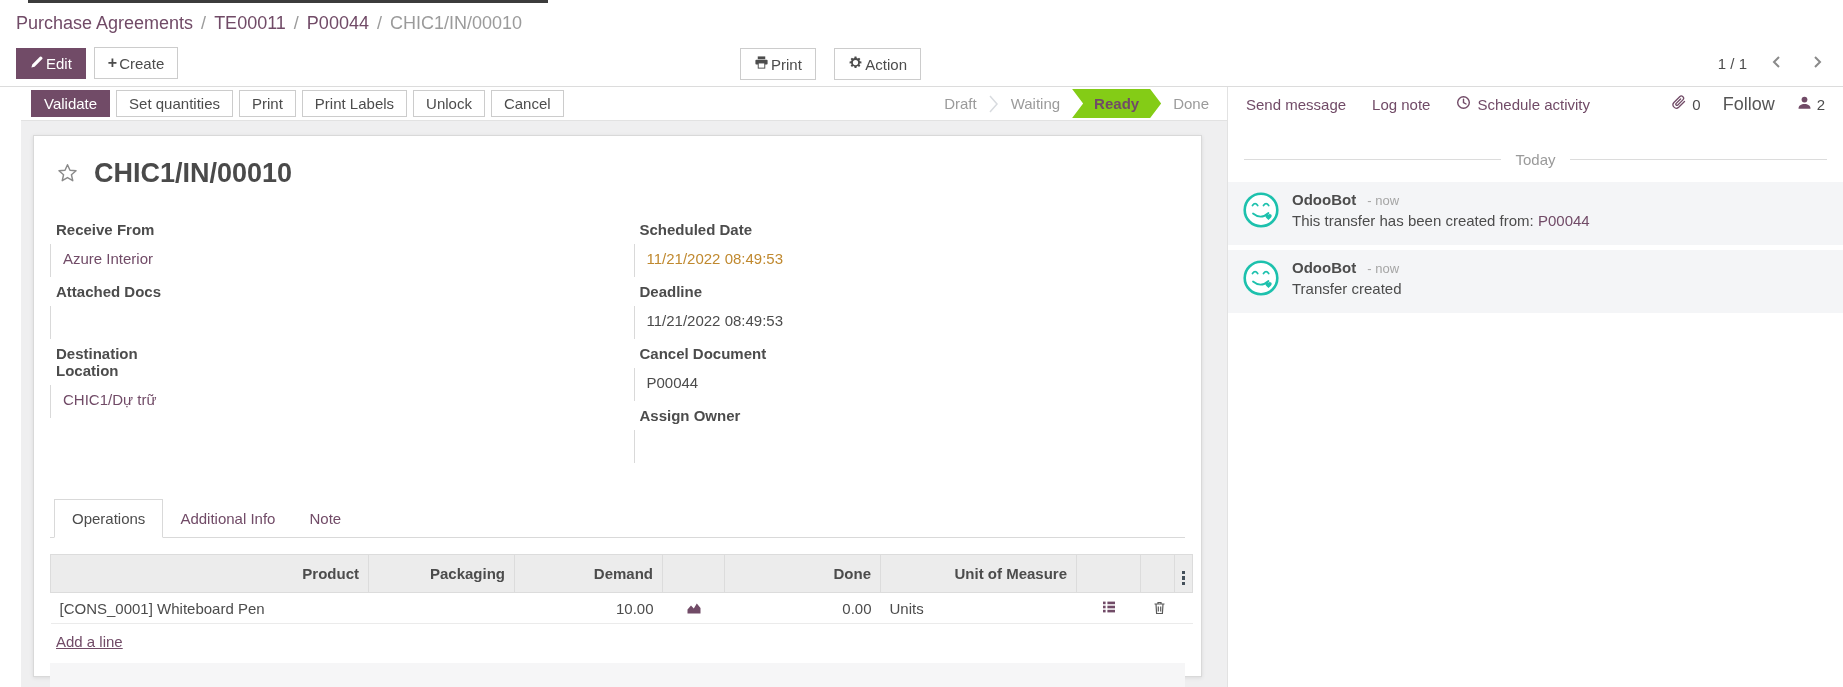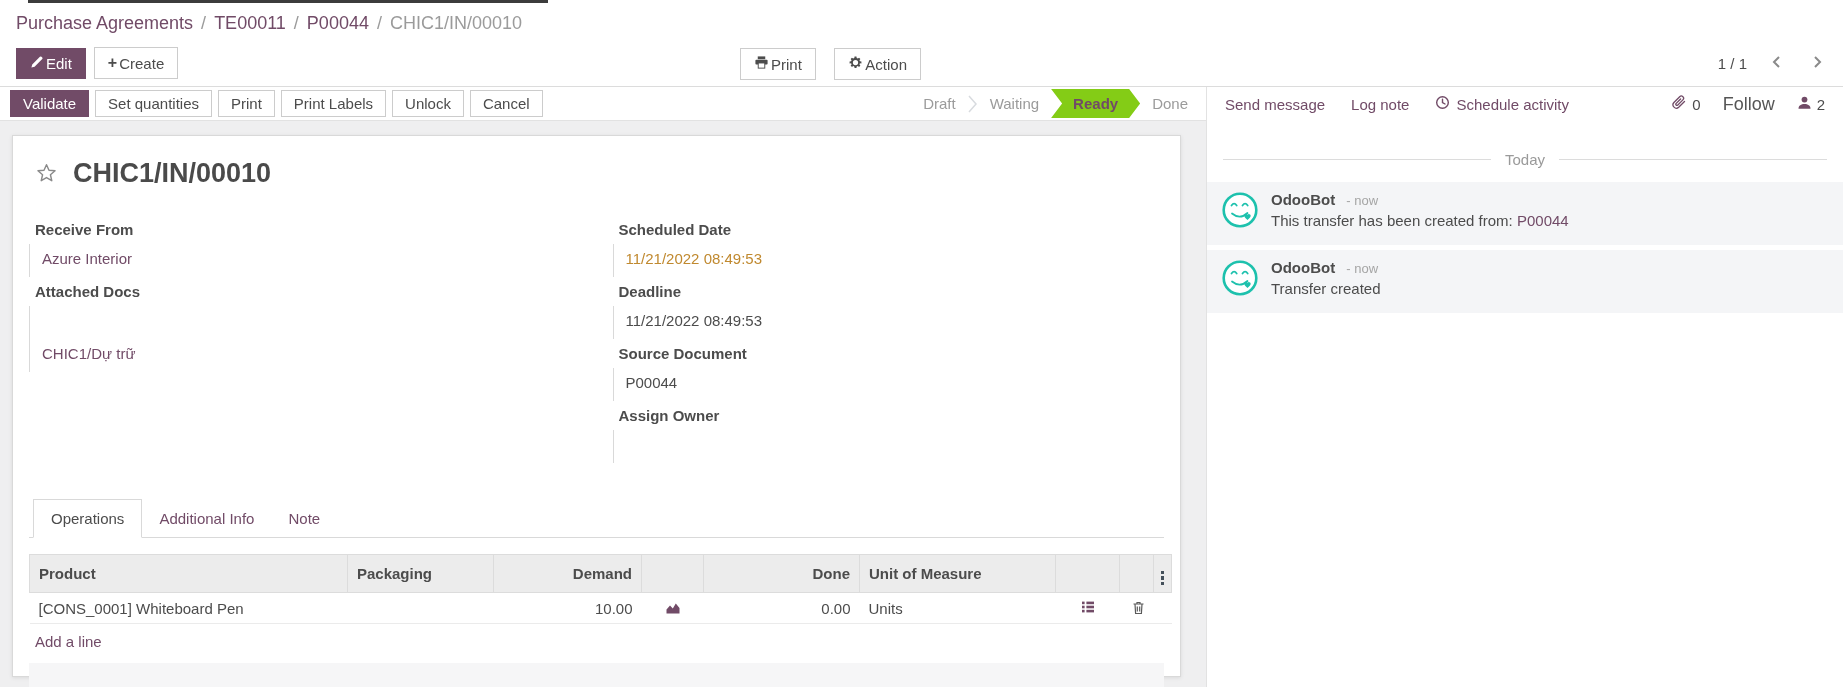--- a/index.html
+++ b/index.html
@@ -19,21 +19,21 @@
   .btn { font-size:15px; padding:6px 13px; border:1px solid #ccc; background:#fff; color:#4c4c4c;
          cursor:pointer; display:inline-flex; align-items:center; gap:2px; font-family:inherit; }
   .btn.primary { background:#714B67; border-color:#714B67; color:#fff; }
   .btn + .btn { margin-left:8px; }
   .center-actions { position:absolute; left:740px; top:8px; }
   .pager { position:absolute; right:16px; top:0; height:46px; display:flex; align-items:center; gap:20px; font-size:15px; }
   .pager-btn { background:none; border:none; cursor:pointer; padding:2px; }
 
   
   .main { display:flex; height:601px; border-top:1px solid #dcdcdc; }
-  .left-col { width:1206px; display:flex; flex-direction:column; }
+  .left-col { width:1206px; display:flex; flex-direction:column;margin-left:21px; }
 
   .statusbar { height:34px; background:#fff; border-bottom:1px solid #e2e2e2;
                display:flex; align-items:center; justify-content:space-between; padding:0 6px 0 10px; }
   .sb-buttons { display:flex; gap:6px; }
   .sb-btn { font-size:15px; padding:4px 12px; border:1px solid #ccc; background:#fff; color:#4c4c4c; cursor:pointer; font-family:inherit; }
   .sb-btn.primary { background:#714B67; border-color:#714B67; color:#fff; }
   .sb-states { display:flex; align-items:center; }
   .state { font-size:15px; color:#9b9b9b; padding:6px 12px; cursor:pointer; }
   .state.active { background:#84cc16; color:#714B67; font-weight:bold; padding:6px 22px;
     clip-path:polygon(0 0, calc(100% - 11px) 0, 100% 50%, calc(100% - 11px) 100%, 0 100%, 11px 50%); }
@@ -55,30 +55,30 @@
   .fgroup.right .flabel { width:162px; }
   .fvalue { flex:1; border-left:1px solid #d9d9d9; padding:6px 0 6px 12px; font-size:15px; min-height:33px; }
   .fvalue.link { color:#714B67; cursor:pointer; }
   .fvalue.warn { color:#c0892f; }
 
   .tabs { margin:36px 0 0 0; border-bottom:1px solid #d9d9d9; display:flex; padding-left:4px; font-size:15px; }
   .tab { padding:10px 17px; color:#714B67; cursor:pointer; background:none; border:none; font-size:15px; font-family:inherit; }
   .tab.active { color:#4c4c4c; border:1px solid #d9d9d9; border-bottom:1px solid #fff; margin-bottom:-1px; background:#fff; }
 
   table.oplist { width:100%; margin-top:16px; border-collapse:collapse; table-layout:fixed; font-size:15px; }
-  .oplist th { background:#ececec; border:1px solid #dcdcdc; padding:5px 9px; text-align:left; font-weight:bold; color:#4c4c4c; height:30px; cursor:pointer; }
+  .oplist th { background:#ececec; border:1px solid #dcdcdc; padding:5px 9px; text-align:right; font-weight:bold; color:#4c4c4c; height:30px; cursor:pointer; }
   .oplist th.num, .oplist td.num { text-align:right; }
   .oplist th.icon-col, .oplist td.icon-col { text-align:center; cursor:default; }
   .oplist td { padding:5px 9px; border-bottom:1px solid #ebebeb; height:31px; }
   .oplist tbody tr { cursor:pointer; }
   .icon-btn { background:none; border:none; cursor:pointer; padding:0 2px; vertical-align:middle; }
   .dots { display:inline-flex; flex-direction:column; gap:2px; cursor:pointer; padding:2px 4px; }
   .dots i { width:3.5px; height:3.5px; background:#44505a; display:block; }
 
-  .add-line { color:#714B67; font-size:15px; padding:9px 6px; cursor:pointer; display:inline-block; }
+  .add-line { color:#714B67; font-size:15px; padding:9px 6px; cursor:pointer; display:inline-block;text-decoration:underline; }
   .stripe-row { height:27px; background:#f6f6f7; margin-top:4px; }
   .hscroll { height:10px; background:#e3e3e4; margin-top:30px; cursor:pointer; }
   .put-in-pack { margin-top:17px; background:#714B67; color:#fff; border:1px solid #714B67;
                  font-size:15px; padding:8px 15px; cursor:pointer; font-family:inherit; }
 
   
   .chatter { flex:1; background:#fff; border-left:1px solid #e2e2e2; display:flex; flex-direction:column; }
   .chatter-top { height:34px; display:flex; align-items:center; justify-content:space-between; padding:0 18px; }
   .ct-left { display:flex; gap:26px; }
   .ct-link { color:#714B67; font-size:15px; background:none; border:none; cursor:pointer;
@@ -201,34 +201,35 @@
             <div class="fgroup">
               <div class="frow">
                 <span class="flabel">Receive From</span>
                 <span class="fvalue link">Azure Interior</span>
               </div>
               <div class="frow">
                 <span class="flabel">Attached Docs</span>
                 <span class="fvalue"></span>
               </div>
               <div class="frow">
+                <span class="flabel">Destination Location</span>
                 <span class="fvalue link">CHIC1/Dự trữ</span>
               </div>
             </div>
             <div class="fgroup right">
               <div class="frow">
                 <span class="flabel">Scheduled Date</span>
                 <span class="fvalue warn">11/21/2022 08:49:53</span>
               </div>
               <div class="frow">
                 <span class="flabel">Deadline</span>
                 <span class="fvalue">11/21/2022 08:49:53</span>
               </div>
               <div class="frow">
-                <span class="flabel">Source Document</span>
+                <span class="flabel">Cancel Document</span>
                 <span class="fvalue">P00044</span>
               </div>
               <div class="frow">
                 <span class="flabel">Assign Owner</span>
                 <span class="fvalue"></span>
               </div>
             </div>
           </div>
 
           <div class="tabs">

